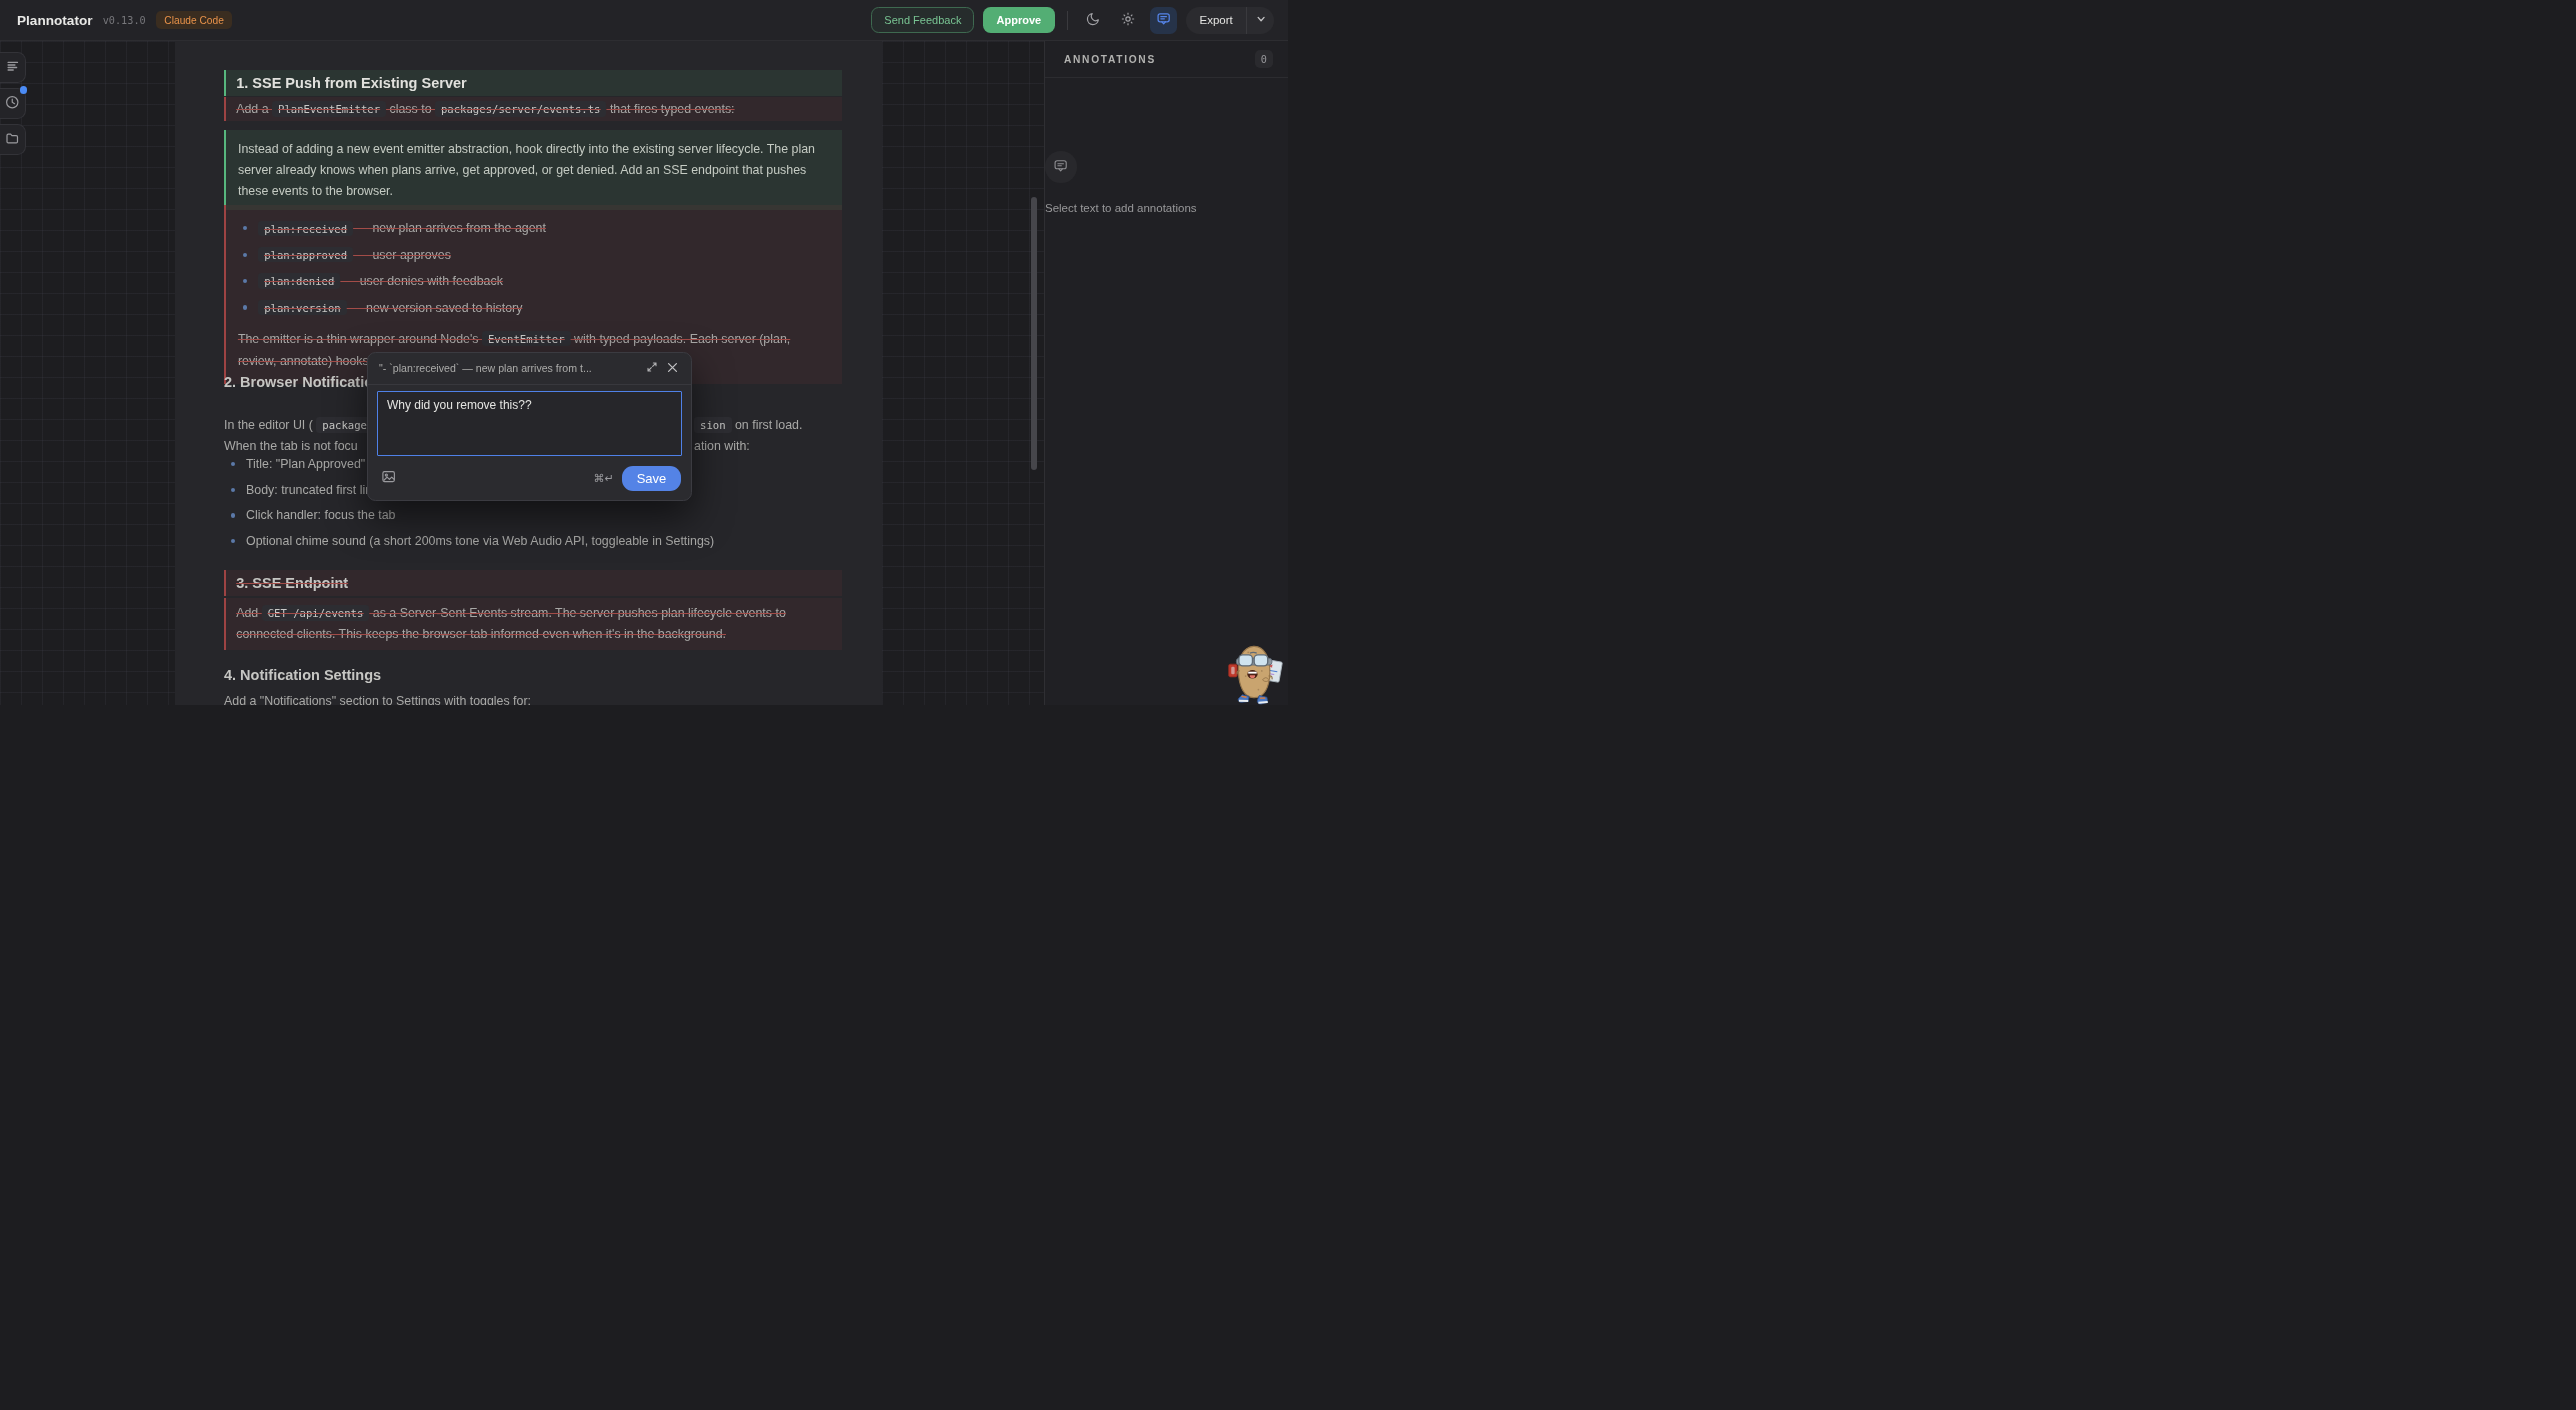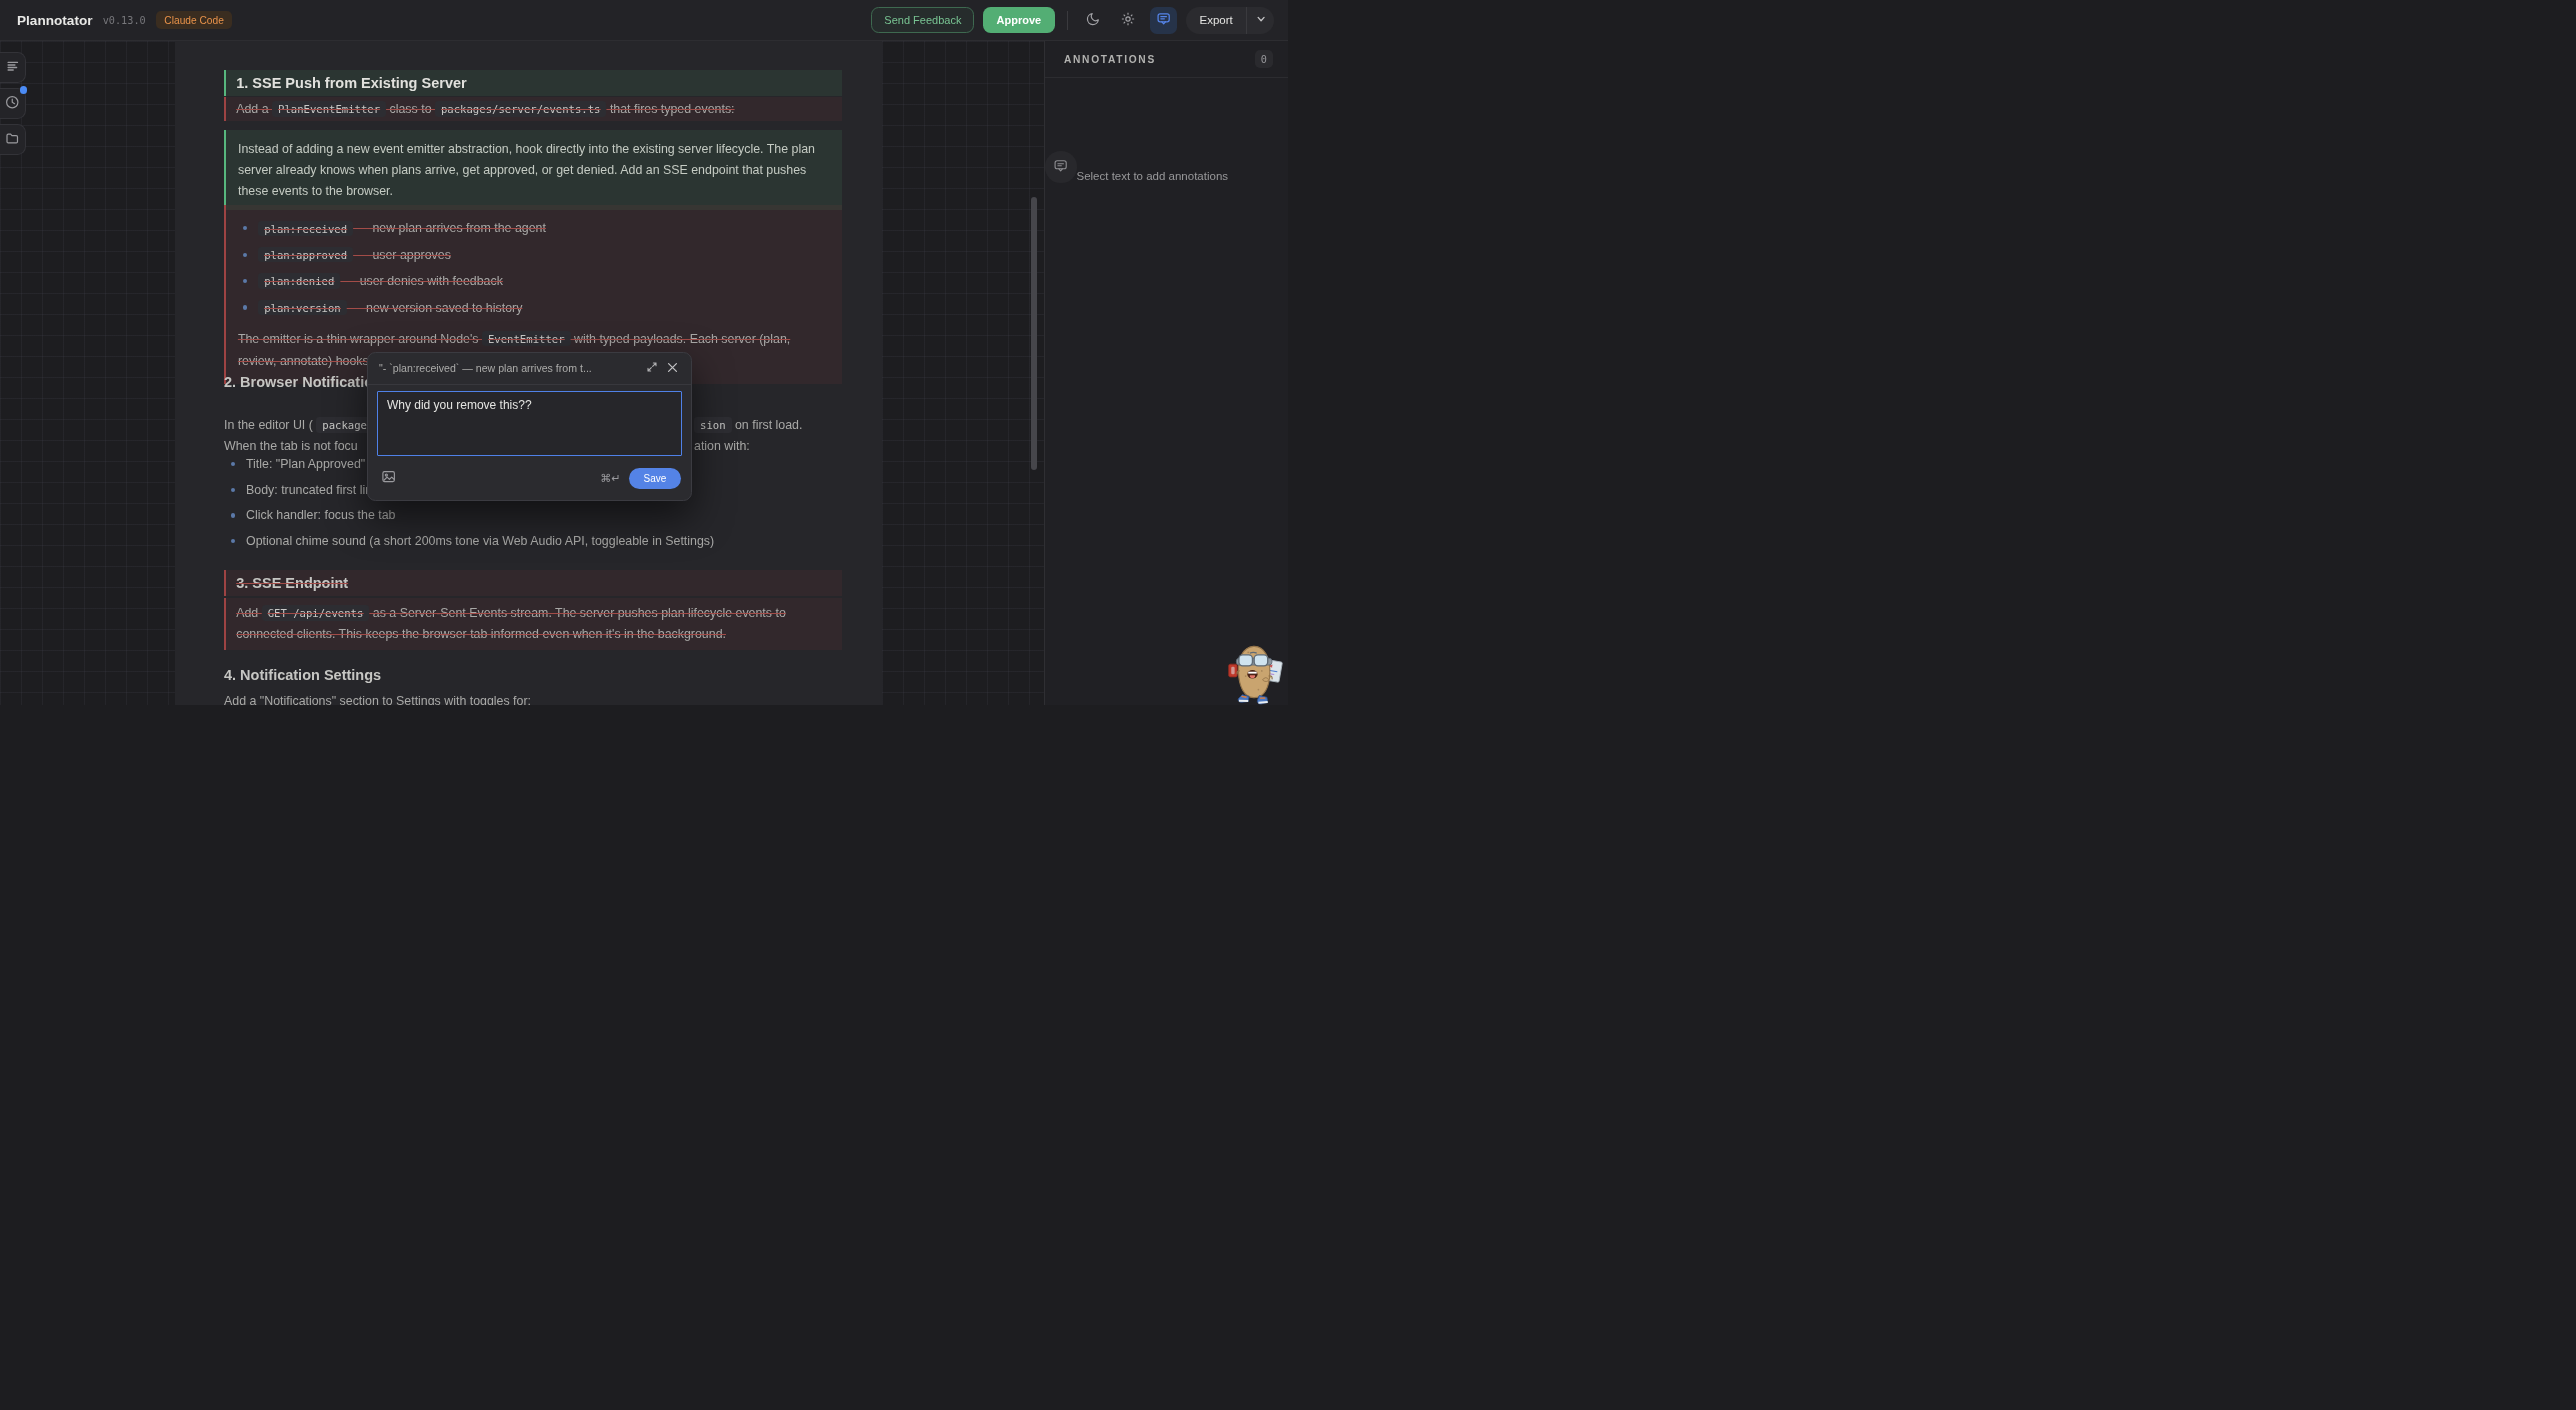--- a/index.html
+++ b/index.html
@@ -74,40 +74,40 @@
     background:#46464b; border-radius:3.4px; cursor:pointer; }
 
   
   .annotations { position:absolute; left:1044px; right:0; top:0; bottom:0; background:#202024;
     border-left:0.9px solid #2f2f33; }
   .ann-header { height:37px; display:flex; align-items:center; justify-content:space-between;
     padding:0 15.3px 0 19px; border-bottom:0.9px solid #2c2c30; }
   .ann-title { color:#b2b2b0; font-size:10.2px; font-weight:bold; letter-spacing:1.7px; }
   .ann-count { min-width:18px; height:18px; background:#2a2a2e; border-radius:5.1px; color:#98989c;
     font-family:"DejaVu Sans Mono", monospace; font-size:10.2px; display:flex; align-items:center; justify-content:center; }
-  .ann-empty { display:flex; align-items:flex-start; margin-top:73px; }
+  .ann-empty { display:flex; flex-direction:column; align-items:flex-start; margin-top:73px; }
   .ann-empty-circle { width:31.5px; height:31.5px; border-radius:50%; background:#28282c;
     display:flex; align-items:center; justify-content:center; }
   .ann-empty-text { margin-top:19px; color:#98989a; font-size:11.5px; }
 
   
   .modal { position:absolute; left:367px; top:311px; width:325px; background:#2b2b2f;
     border:0.9px solid #3b3b41; border-radius:8.5px; z-index:20;
     box-shadow:0 15.3px 38px rgba(0,0,0,0.55); }
   .modal-header { height:31.5px; display:flex; align-items:center; padding:0 8.5px 0 11px;
     border-bottom:0.9px solid #38383d; }
   .modal-title { color:#acacaa; font-size:10.6px; flex:1; white-space:nowrap; overflow:hidden; }
   .modal-icon-btn { width:20.4px; height:20.4px; background:transparent; border:none; cursor:pointer;
     display:flex; align-items:center; justify-content:center; }
   .modal-textarea { display:block; width:305px; height:65px; margin:6.8px 9.4px 0 9.4px; background:#26262a;
     border:1.7px solid #4f81e8; border-radius:1px; resize:none; outline:none; color:#e5e5e2;
     font-size:12px; font-family:inherit; padding:6px 8.5px; }
   .modal-footer { height:44px; display:flex; align-items:center; padding:0 10.2px; }
   .modal-shortcut { color:#9a9a9e; font-size:11px; margin-left:auto; margin-right:8.5px; }
-  .btn-save { background:#5483e6; border:none; color:#fff; font-size:10px; padding:5.1px 14.5px;
+  .btn-save { background:#5483e6; border:none; color:#fff; font-size:13px; padding:5.1px 14.5px;
     border-radius:11px; cursor:pointer; font-family:inherit; }
 
   .mascot { position:absolute; right:5.1px; bottom:0; width:56px; height:63px; }
 </style>
 </head>
 <body>
 
 <div class="app">
 
   <header class="topbar">

